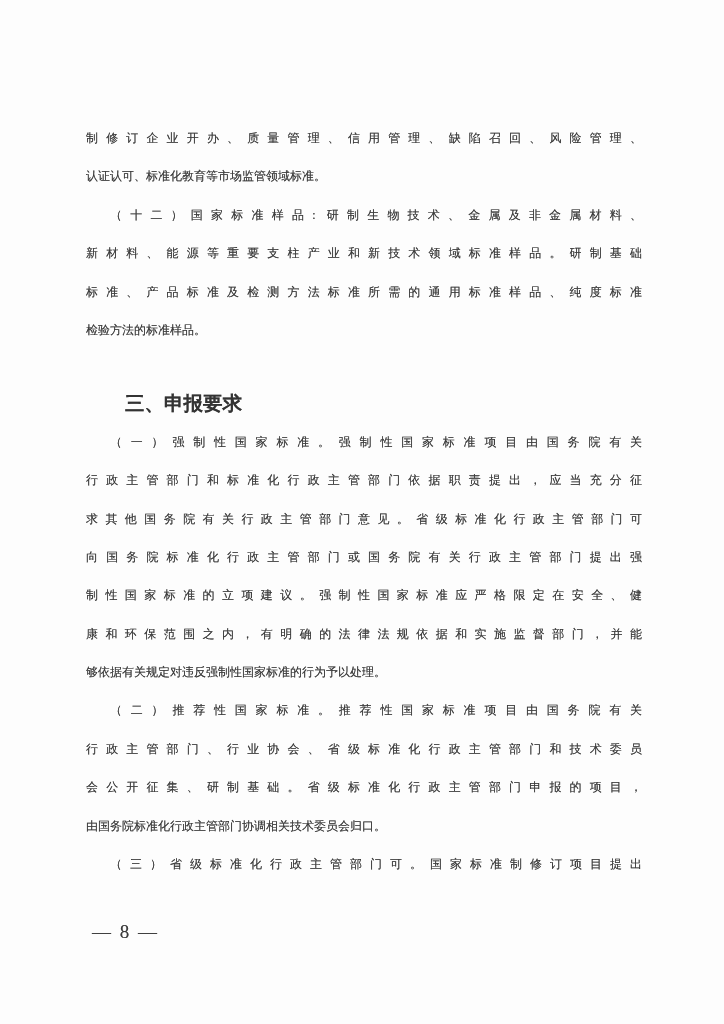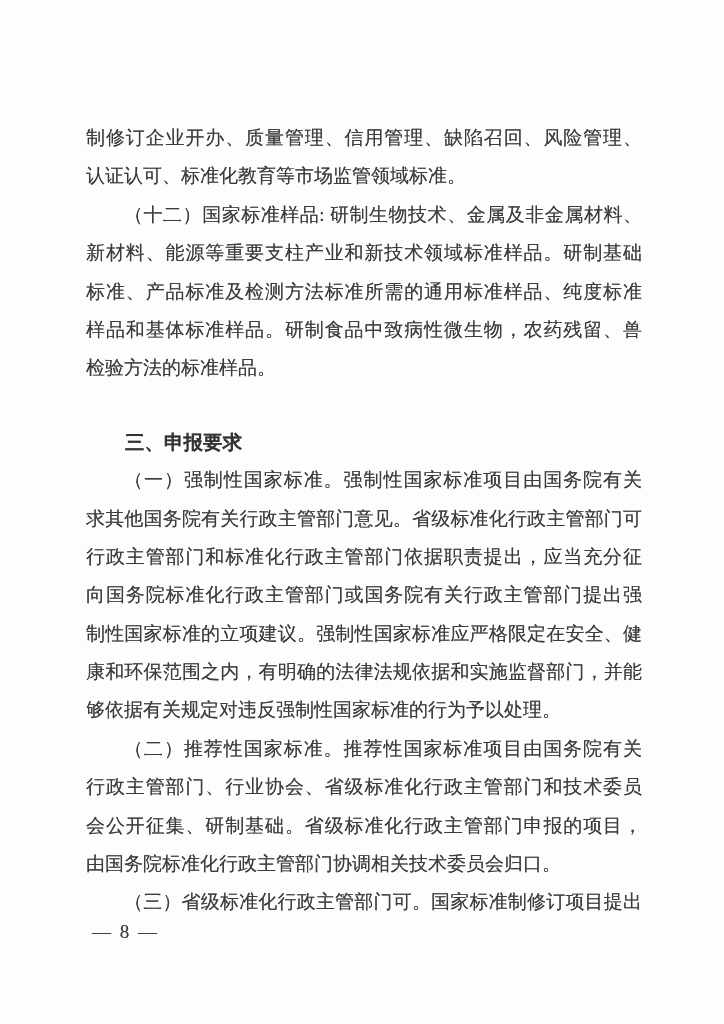--- a/index.html
+++ b/index.html
@@ -18,21 +18,21 @@
   }
   .content {
     position: absolute;
     left: 86px;
     top: 119px;
     width: 556px;
   }
   .line {
     height: 38.4px;
     line-height: 38.4px;
-    font-size: 19px;
+    font-size: 12px;
     text-shadow: 0 0 0.6px rgba(60,60,60,0.65);
     overflow: hidden;
   }
   .line.fill {
     text-align: justify;
     text-align-last: justify;
   }
   .line.indent {
     text-indent: 2em;
   }
@@ -57,26 +57,25 @@
 </head>
 <body>
 
 <div class="page">
   <div class="content">
       <div class="line fill">制修订企业开办、质量管理、信用管理、缺陷召回、风险管理、</div>
       <div class="line">认证认可、标准化教育等市场监管领域标准。</div>
       <div class="line fill indent">（十二）国家标准样品: 研制生物技术、金属及非金属材料、</div>
       <div class="line fill">新材料、能源等重要支柱产业和新技术领域标准样品。研制基础</div>
       <div class="line fill">标准、产品标准及检测方法标准所需的通用标准样品、纯度标准</div>
-      <div class="line fill">样品和基体标准样品。研制食品中致病性微生物，农药残留、兽</div>
       <div class="line">检验方法的标准样品。</div>
       <div class="line indent bold">三、申报要求</div>
       <div class="line fill indent">（一）强制性国家标准。强制性国家标准项目由国务院有关</div>
+      <div class="line fill">行政主管部门和标准化行政主管部门依据职责提出，应当充分征</div>
       <div class="line fill">求其他国务院有关行政主管部门意见。省级标准化行政主管部门可</div>
-      <div class="line fill">行政主管部门和标准化行政主管部门依据职责提出，应当充分征</div>
       <div class="line fill">向国务院标准化行政主管部门或国务院有关行政主管部门提出强</div>
       <div class="line fill">制性国家标准的立项建议。强制性国家标准应严格限定在安全、健</div>
       <div class="line fill">康和环保范围之内，有明确的法律法规依据和实施监督部门，并能</div>
       <div class="line">够依据有关规定对违反强制性国家标准的行为予以处理。</div>
       <div class="line fill indent">（二）推荐性国家标准。推荐性国家标准项目由国务院有关</div>
       <div class="line fill">行政主管部门、行业协会、省级标准化行政主管部门和技术委员</div>
       <div class="line fill">会公开征集、研制基础。省级标准化行政主管部门申报的项目，</div>
       <div class="line">由国务院标准化行政主管部门协调相关技术委员会归口。</div>
       <div class="line fill indent">（三）省级标准化行政主管部门可。国家标准制修订项目提出</div>
     </div>

